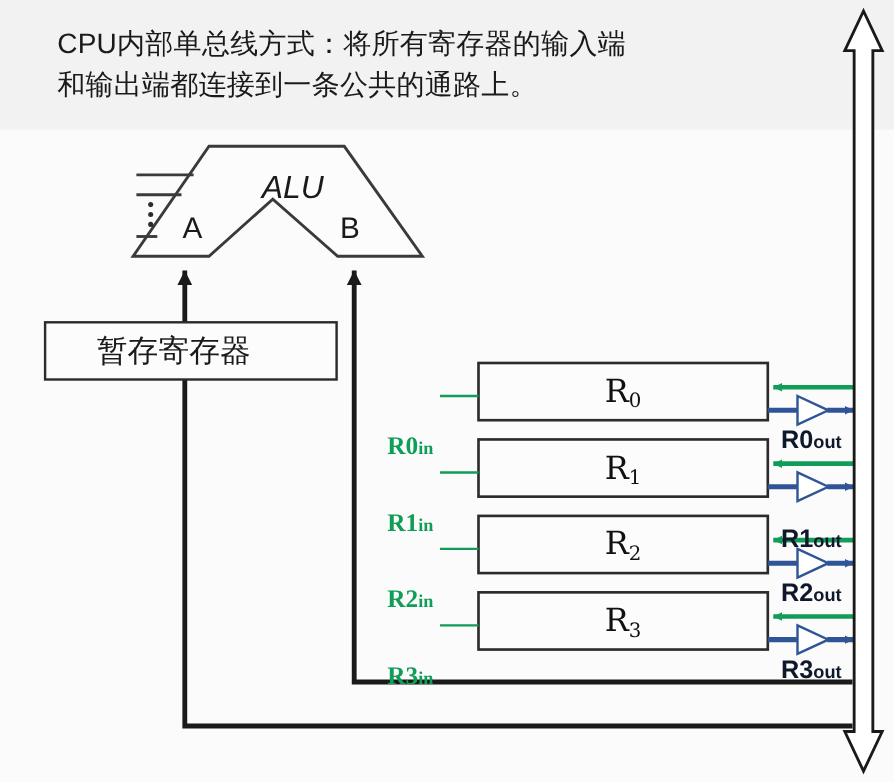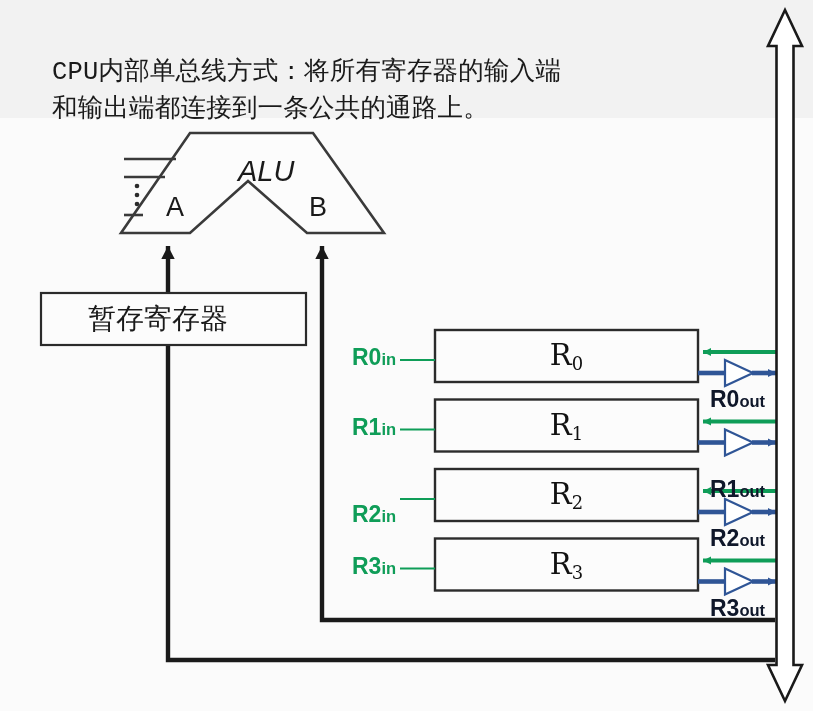--- a/index.html
+++ b/index.html
@@ -31,27 +31,26 @@
     top: 118px;
     width: 813px;
     height: 593px;
     background: #fbfbfb;
   }
   #caption {
     position: absolute;
     left: 52px;
     top: 22px;
     width: 690px;
-    font-family: Liberation Mono, monospace;
+    font-family: Liberation Sans, sans-serif;
     font-size: 25.5px;
     line-height: 37px;
     color: #1a1a1a;
     letter-spacing: 0.2px;
     white-space: pre-wrap;
-    margin-top: 32px;
   }
   svg.layer {
     position: absolute;
     left: 0;
     top: 0;
     width: 813px;
     height: 711px;
     overflow: visible;
   }
   .lbl {
@@ -77,24 +76,25 @@
   .reg-name sub {
     font-size: 0.62em;
     vertical-align: -0.28em;
   }
   .tempreg-text {
     font-family: "DejaVu Serif", "Liberation Serif", serif;
     font-size: 28px;
     color: #1a1a1a;
   }
   .ctrl-in {
-    font-family: Liberation Sans, sans-serif;
+    font-family: Liberation Serif, serif;
     color: #0f9d58;
     font-weight: 700;
     font-size: 23px;
+    margin-top: 48px;
   }
   .ctrl-out {
     font-family: "Liberation Sans", sans-serif;
     color: #0f172a;
     font-weight: 700;
     font-size: 23px;
   }
   .sfx {
     font-size: 0.72em;
     font-weight: 700;
@@ -192,20 +192,20 @@
   <div class="lbl tempreg-text" style="left:88px; top:305px;">暂存寄存器</div>
 
   <div id="reg-labels">
       <div class="lbl reg-name" style="left: 435px; top: 341px; width: 263px; text-align: center;"><span>R</span><sub>0</sub></div>
       <div class="lbl ctrl-in" style="left: 352px; top: 346px;"><span>R0</span><span class="sfx">in</span></div>
       <div class="lbl ctrl-out" style="left: 710px; top: 388px;"><span>R0</span><span class="sfx">out</span></div>
       <div class="lbl reg-name" style="left: 435px; top: 410.5px; width: 263px; text-align: center;"><span>R</span><sub>1</sub></div>
       <div class="lbl ctrl-in" style="left: 352px; top: 415.5px;"><span>R1</span><span class="sfx">in</span></div>
       <div class="lbl ctrl-out" style="left: 710px; top: 478px;"><span>R1</span><span class="sfx">out</span></div>
       <div class="lbl reg-name" style="left: 435px; top: 480px; width: 263px; text-align: center;"><span>R</span><sub>2</sub></div>
-      <div class="lbl ctrl-in" style="left: 352px; top: 503px; text-align: right;"><span>R2</span><span class="sfx">in</span></div>
+      <div class="lbl ctrl-in" style="left: 352px; top: 485px; text-align: right;"><span>R2</span><span class="sfx">in</span></div>
       <div class="lbl ctrl-out" style="left: 710px; top: 527px;"><span>R2</span><span class="sfx">out</span></div>
       <div class="lbl reg-name" style="left: 435px; top: 549.5px; width: 263px; text-align: center;"><span>R</span><sub>3</sub></div>
       <div class="lbl ctrl-in" style="left: 352px; top: 554.5px;"><span>R3</span><span class="sfx">in</span></div>
       <div class="lbl ctrl-out" style="left: 710px; top: 597px;"><span>R3</span><span class="sfx">out</span></div>
     </div>
 
 </div>
 
 </body></html>

